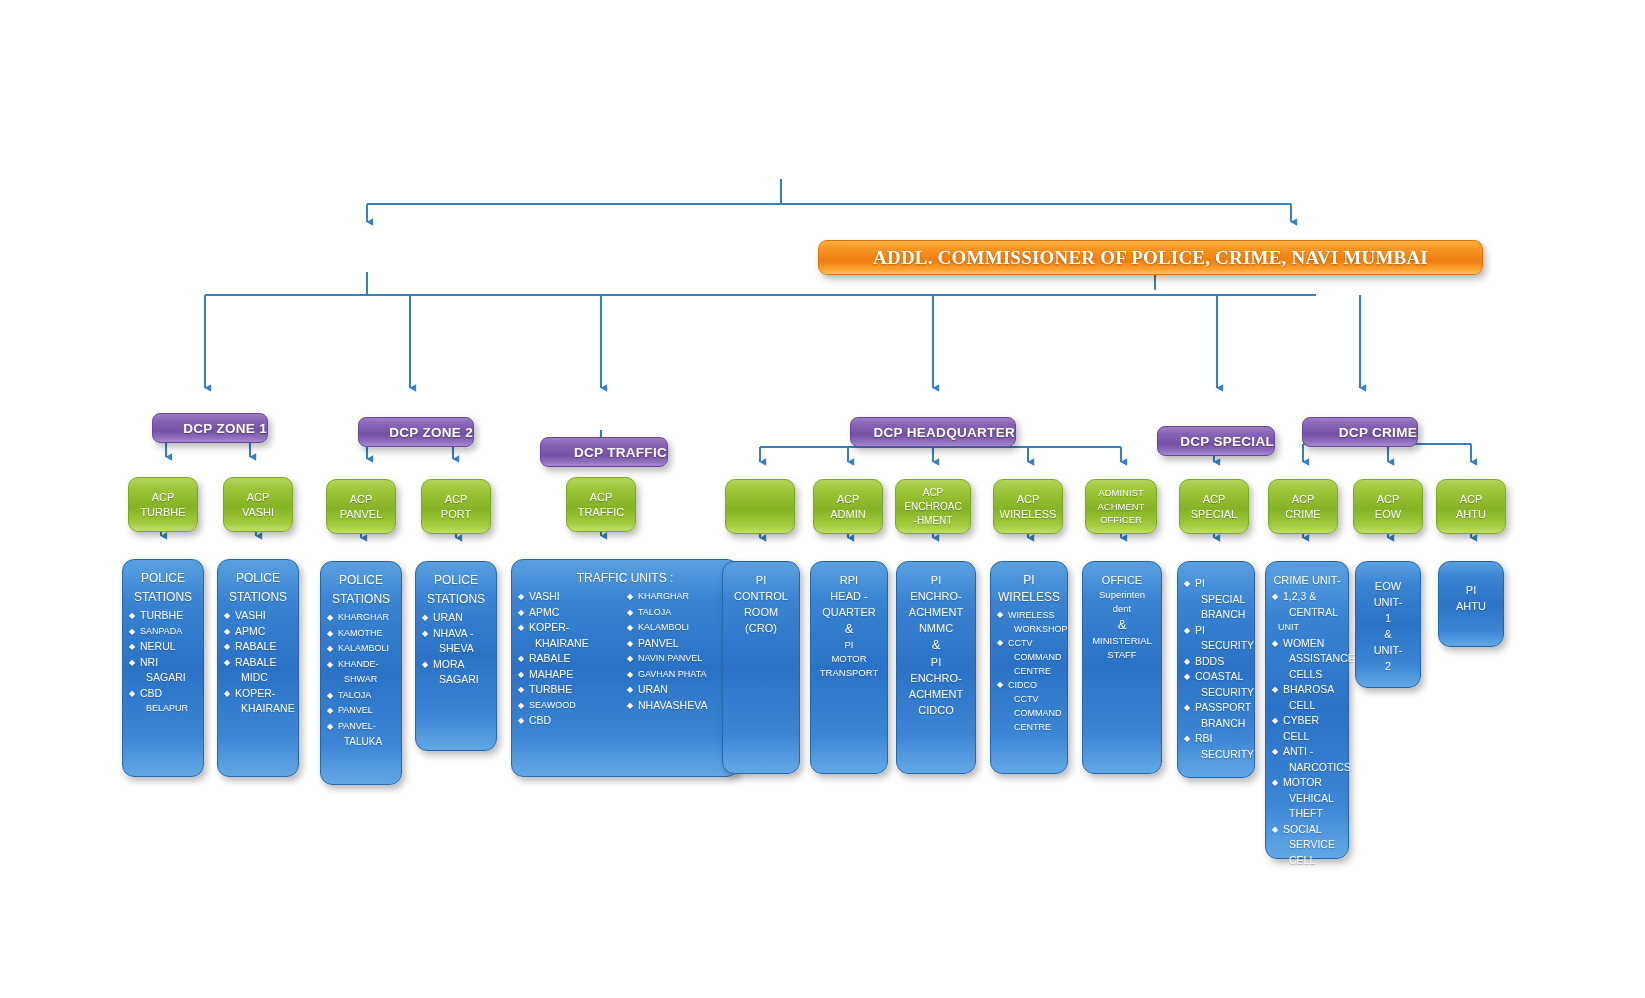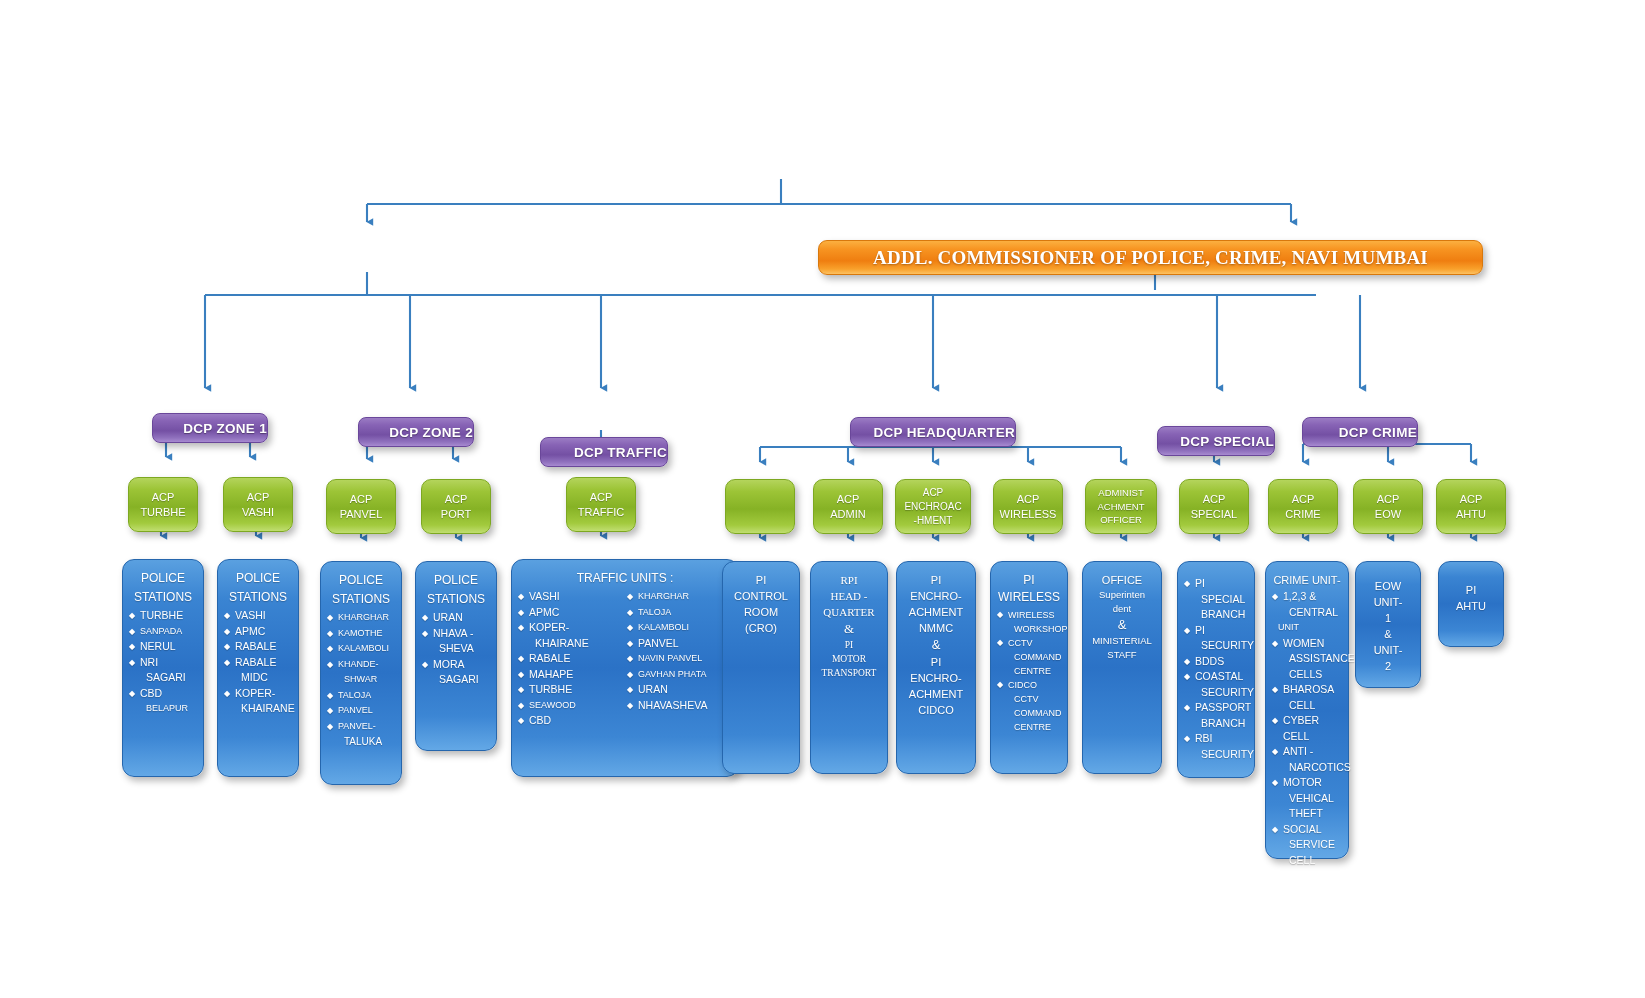--- a/index.html
+++ b/index.html
@@ -379,21 +379,21 @@
 
   <div class="node lvl-panel" style="left:722px; top:561px; width:78px; height:213px;">
     <div class="centered-lines">
         <div>PI</div>
         <div>CONTROL</div>
         <div>ROOM</div>
         <div>(CRO)</div>
       </div>
   </div>
 
-  <div class="node lvl-panel" style="left:810px; top:561px; width:78px; height:213px;font-family:Liberation Serif, serif;">
+  <div class="node lvl-panel" style="left:810px; top:561px; width:78px; height:213px;">
     <div class="centered-lines">
         <div>RPI</div>
         <div>HEAD -</div>
         <div>QUARTER</div>
         <div class="big">&amp;</div>
         <div class="small">PI</div>
         <div class="small">MOTOR</div>
         <div class="small">TRANSPORT</div>
       </div>
   </div>

